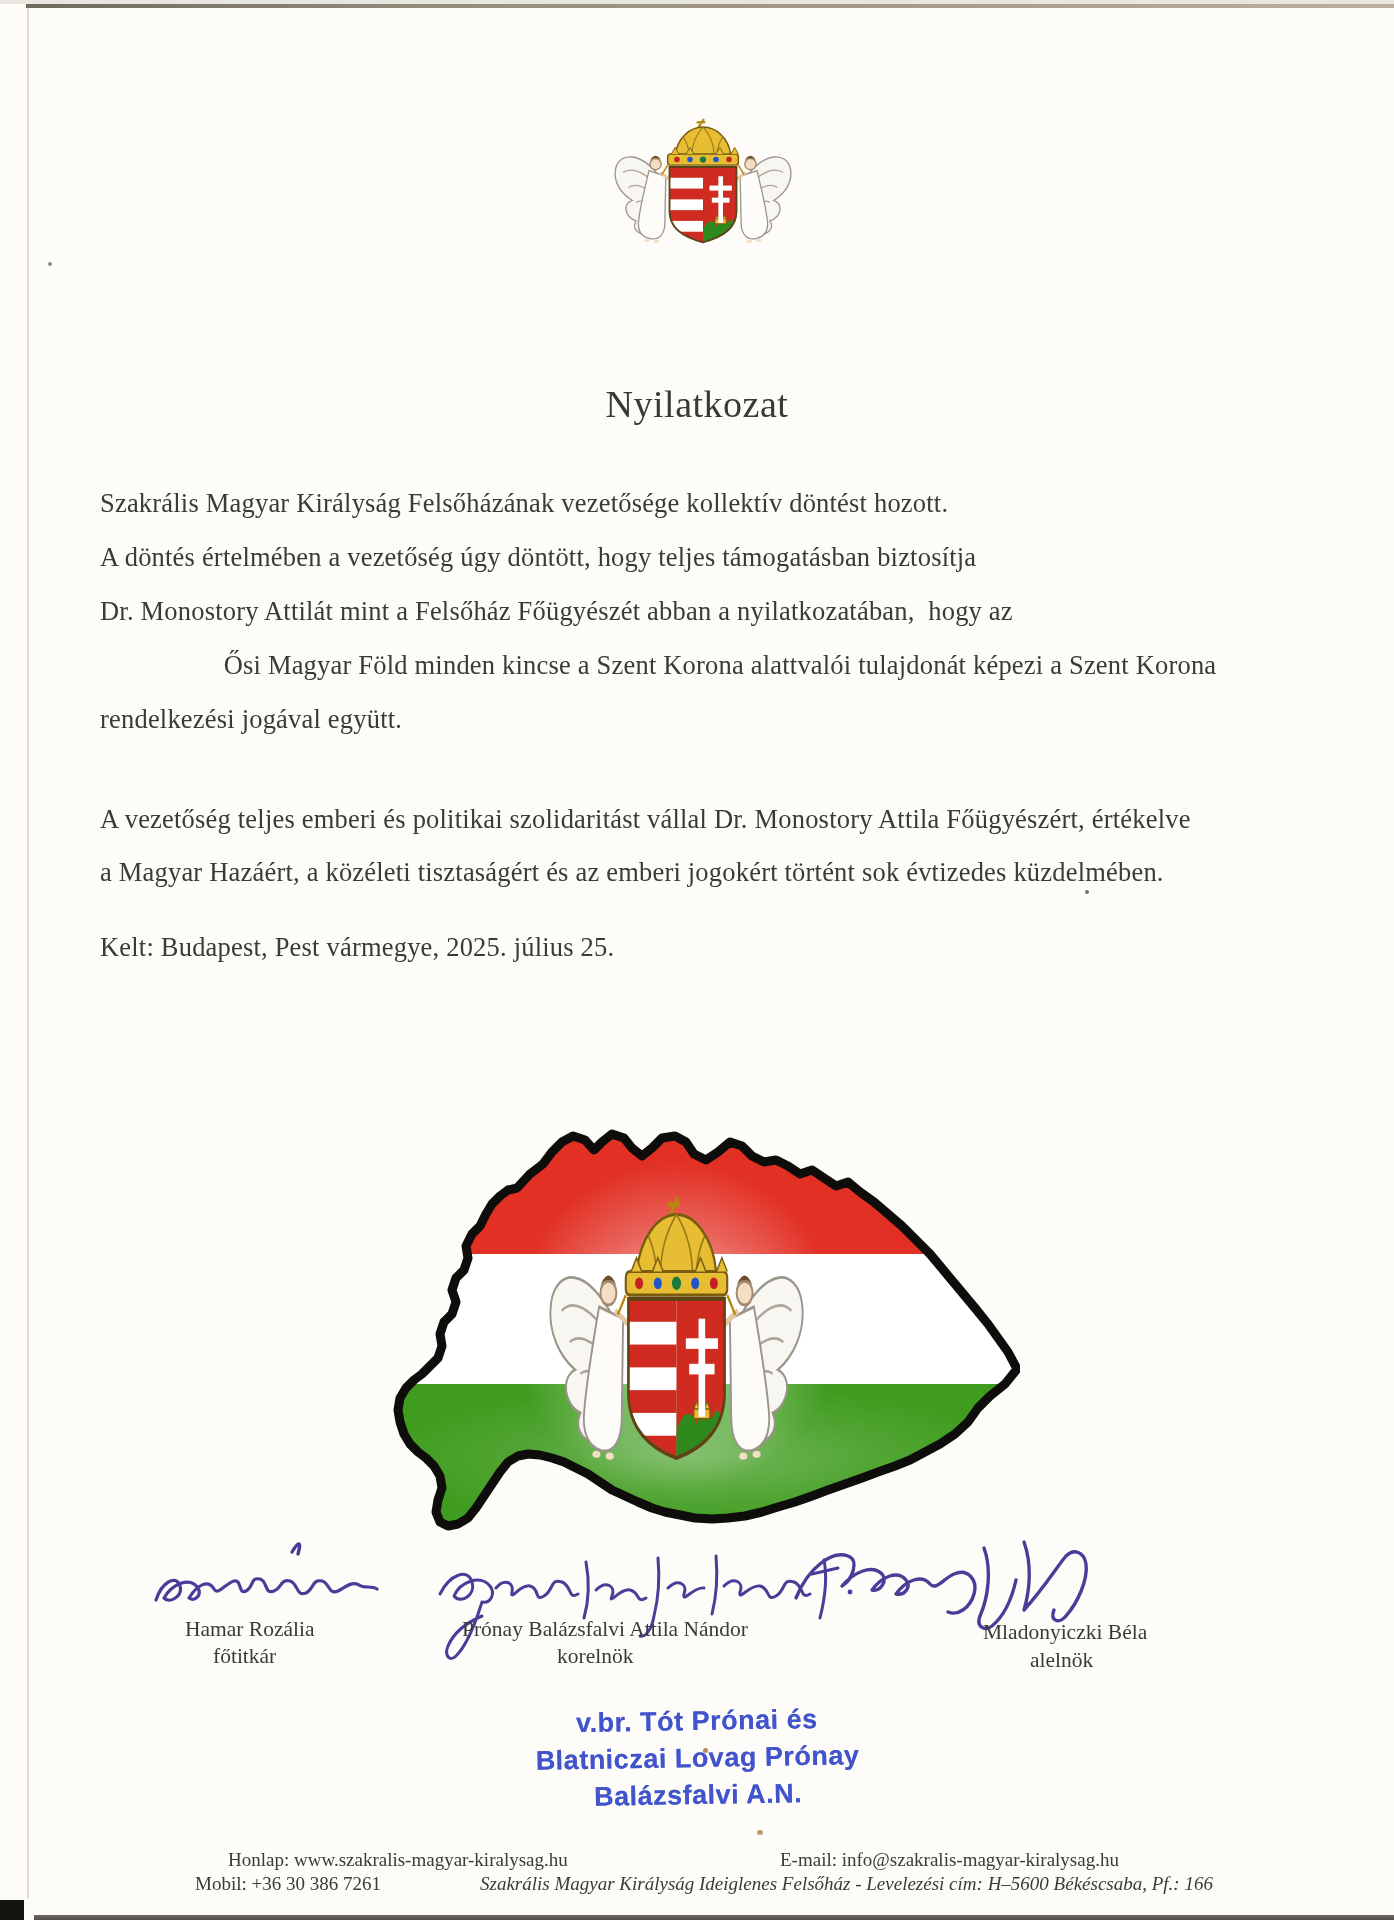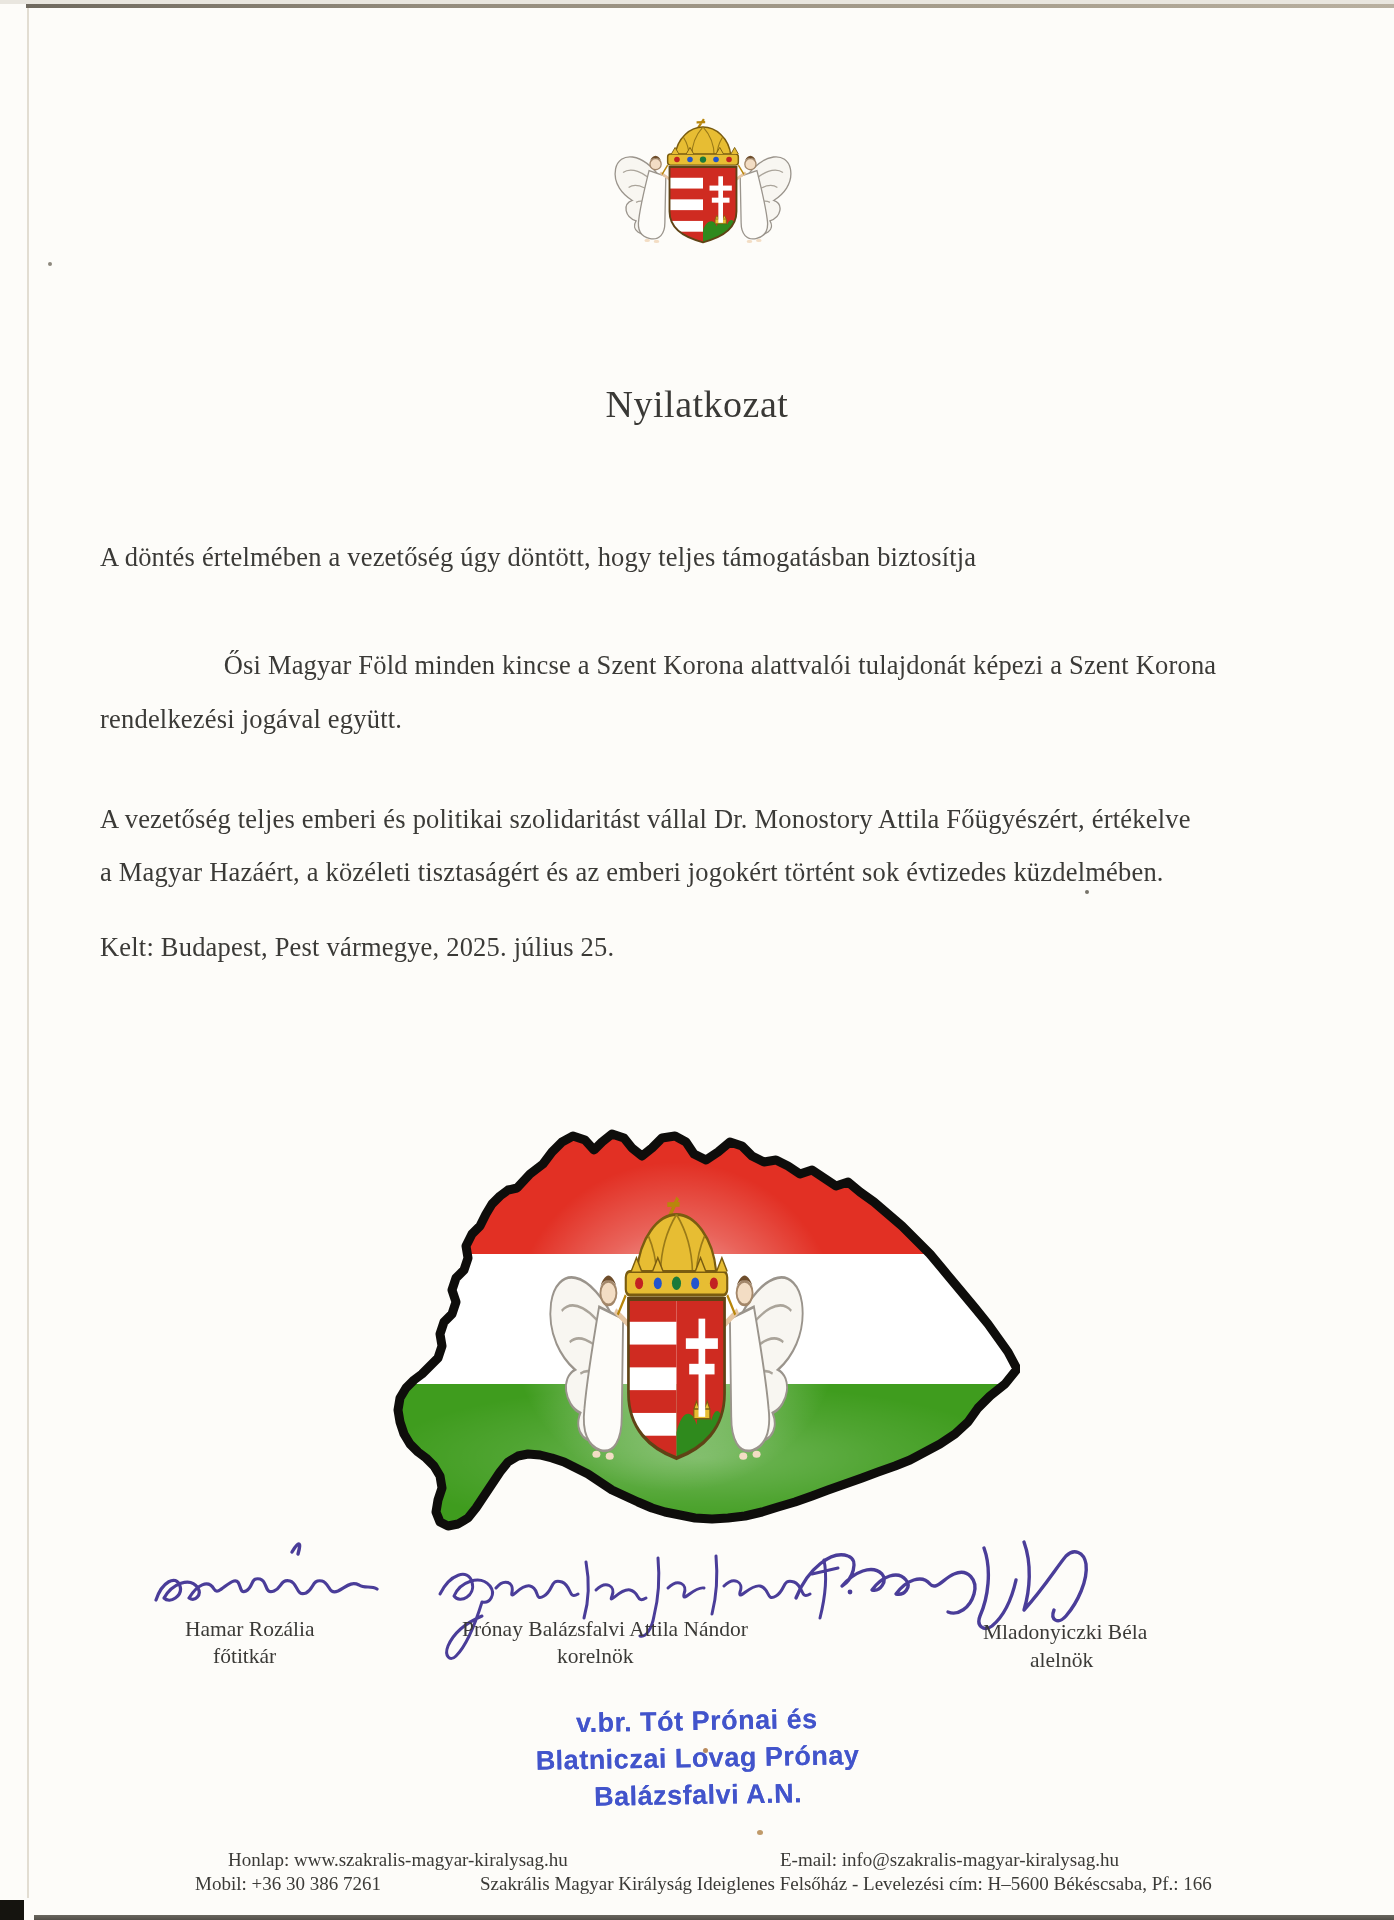--- a/index.html
+++ b/index.html
@@ -114,21 +114,23 @@
           </g>
           <path d="M64,56 H136 V104 C136,122 120,132 100,137 C80,132 64,122 64,104 Z" fill="none" stroke="#5f4315" stroke-width="2"></path>
         </g>
       </symbol>
     </defs>
     <use href="#coa" x="0" y="0" width="200" height="140"></use>
   </svg>
 
   <div class="title">Nyilatkozat</div>
 
+  <div class="bodyline" style="top:484px;">Szakrális Magyar Királyság Felsőházának vezetősége kollektív döntést hozott.</div>
   <div class="bodyline" style="top:538px;">A döntés értelmében a vezetőség úgy döntött, hogy teljes támogatásban biztosítja</div>
+  <div class="bodyline" style="top:592px;">Dr. Monostory Attilát mint a Felsőház Főügyészét abban a nyilatkozatában,  hogy az</div>
   <div class="bodyline" style="top:646px;text-align:center;">Ősi Magyar Föld minden kincse a Szent Korona alattvalói tulajdonát képezi a Szent Korona</div>
   <div class="bodyline" style="top:700px;">rendelkezési jogával együtt.</div>
 
   <div class="bodyline" style="top:800px;">A vezetőség teljes emberi és politikai szolidaritást vállal Dr. Monostory Attila Főügyészért, értékelve</div>
   <div class="bodyline" style="top:853px;">a Magyar Hazáért, a közéleti tisztaságért és az emberi jogokért történt sok évtizedes küzdelmében.</div>
 
   <div class="bodyline" style="top:928px;">Kelt: Budapest, Pest vármegye, 2025. július 25.</div>
 
   <svg style="position:absolute;left:380px;top:1118px;" width="640" height="410" viewBox="0 0 640 410">
     <defs>
@@ -187,15 +189,15 @@
 
   <div class="stamp">
     <div>v.br. Tót Prónai és</div>
     <div>Blatniczai Lovag Prónay</div>
     <div>Balázsfalvi A.N.</div>
   </div>
 
   <div class="footer-item" style="left:228px;top:1845px;">Honlap: www.szakralis-magyar-kiralysag.hu</div>
   <div class="footer-item" style="left:780px;top:1845px;text-align:center;">E-mail: info@szakralis-magyar-kiralysag.hu</div>
   <div class="footer-item" style="left:195px;top:1869px;">Mobil: +36 30 386 7261</div>
-  <div class="footer-item" style="left:480px;top:1869px;">Szakrális Magyar Királyság Ideiglenes Felsőház - Levelezési cím: H–5600 Békéscsaba, Pf.: 166</div>
+  <div class="footer-item" style="left:480px;top:1869px;font-style:italic;">Szakrális Magyar Királyság Ideiglenes Felsőház - Levelezési cím: H–5600 Békéscsaba, Pf.: 166</div>
 
 </div>
 
 </body></html>

